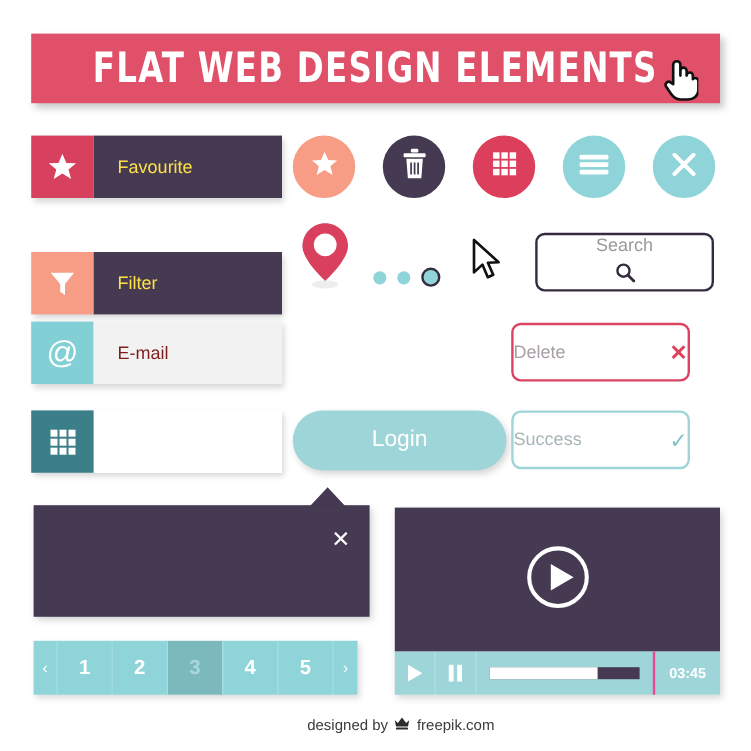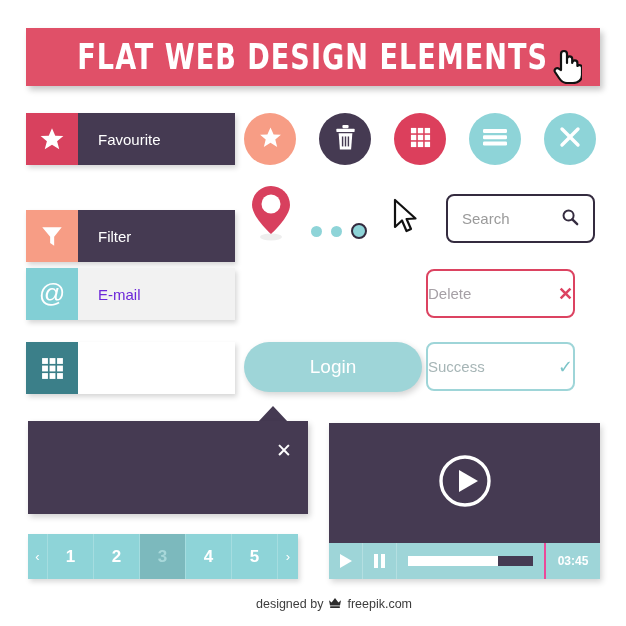--- a/index.html
+++ b/index.html
@@ -33,22 +33,22 @@
   
   .lbtn { position: absolute; display: flex; height: 52px; width: 209px; left: 26px; }
   .lbtn .ico {
     width: 52px; height: 52px; flex: 0 0 52px;
     display: flex; align-items: center; justify-content: center;
   }
   .lbtn .lbl {
     flex: 1; display: flex; align-items: center;
     padding-left: 20px; font-size: 15px;
   }
-  .lbtn.dark .lbl { background: #453a52; color: #ffffff; }
-  .lbtn.light .lbl { background: #f2f2f2; color: #6d28d9; }
+  .lbtn.dark .lbl { background: #453a52; color: #fde047; }
+  .lbtn.light .lbl { background: #f2f2f2; color: #7f1d1d; }
   .lbtn.shadow { box-shadow: 2px 3px 5px rgba(0,0,0,0.16); }
 
   #btn-fav  { top: 113px; }
   #btn-fav  .ico { background: #d8415e; }
   #btn-filt { top: 187px; margin-top: 23px; }
   #btn-filt .ico { background: #f79d85; }
   #btn-mail { top: 268px; }
   #btn-mail .ico { background: #82cfd5; }
   #btn-menu { top: 342px; }
   #btn-menu .ico { background: #3b7f89; }
@@ -71,20 +71,21 @@
   .dot { width: 11px; height: 11px; border-radius: 50%; background: #8ed4d8; }
   .dot.active { width: 16px; height: 16px; border: 2.5px solid #342b3f; }
   #arrow-cursor { position: absolute; left: 392px; top: 198px; }
 
   .searchbox {
     position: absolute; left: 446px; top: 194px;
     width: 149px; height: 49px;
     border: 2.5px solid #342b3f; border-radius: 8px;
     background: #fff; display: flex; align-items: center;
     padding: 0 14px;
+    flex-direction: column;
   }
   .searchbox .ph { flex: 1; color: #9a9a9a; font-size: 15px; }
 
   
   .pill {
     position: absolute; left: 244px; width: 178px; height: 50px;
     border-radius: 25px; display: flex; align-items: center; justify-content: center;
     color: #ffffff; font-size: 19px; box-shadow: 2px 3px 6px rgba(0,0,0,0.17);
   }
   #btn-cancel { top: 269px; background: #dc4361; }

